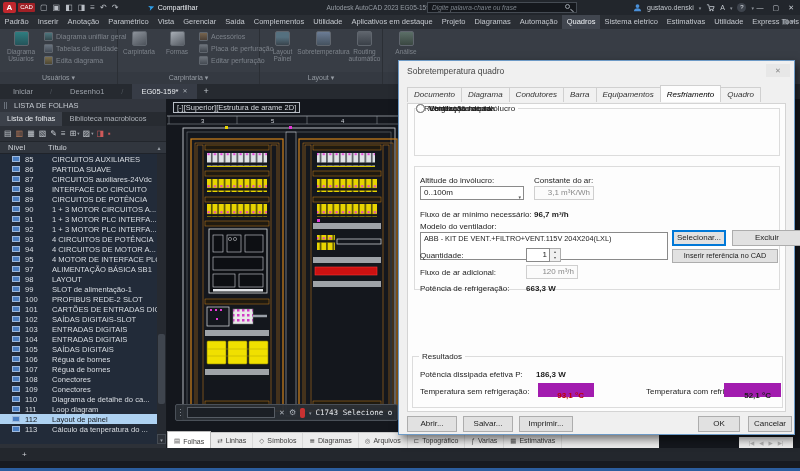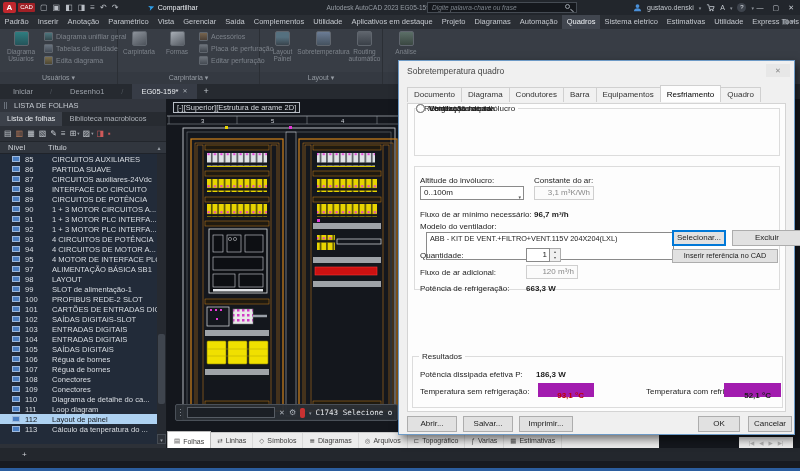--- a/index.html
+++ b/index.html
@@ -124,41 +124,41 @@
   .ltab.active{background:#3c424b;color:#e8ebf0;}
   .ltab-plus{padding:0 8px;line-height:13px;color:#d2d6db;font-size:8px;}
   .statusbar{position:absolute;left:0;top:461px;width:800px;height:10px;background:#171a20;}
   .statusbar::after{content:'';position:absolute;left:0;bottom:0;width:800px;height:3px;background:#2b5d9e;}
   
   .dialog{position:absolute;left:398px;top:60px;width:397px;height:375px;background:#f0f0f0;
           border:1px solid #6d9ac6;box-shadow:3px 4px 9px rgba(0,0,0,.55);font-size:8px;color:#1c1c1c;z-index:10;}
   .dlg-title{position:absolute;left:0;top:0;right:0;height:20px;line-height:20px;padding-left:8px;color:#444;font-size:8.5px;}
   .dlg-close{position:absolute;right:4px;top:3px;width:24px;height:13px;background:#e7e7e7;color:#888;
              font-size:7px;text-align:center;line-height:13px;}
-  .dlg-tabs{position:absolute;left:8px;top:24px;display:flex;align-items:flex-end;}
+  .dlg-tabs{position:absolute;left:8px;top:24px;display:flex;align-items:flex-end;font-style:italic;}
   .dgtab{padding:2px 6px 3px;border:1px solid #d0d0d0;border-bottom:none;background:#f1f1f1;color:#333;margin-right:-1px;font-size:8px;}
   .dgtab.active{background:#fdfdfd;padding-top:4px;position:relative;z-index:2;color:#000;}
   .page{position:absolute;left:8px;top:42px;width:379px;height:309px;background:#fdfdfd;border:1px solid #d4d4d4;}
   .fs{position:absolute;border:1px solid #dcdcdc;}
   .fs-legend{position:absolute;left:6px;top:-5px;background:#fdfdfd;padding:0 3px;font-size:8px;color:#1c1c1c;}
   .fs1{left:6px;top:4px;width:366px;height:48px;}
   .fs2{left:6px;top:62px;width:366px;height:124px;}
   .fs3{left:4px;top:252px;width:371px;height:52px;text-align:right;}
   .radio-row{position:absolute;left:8px;display:flex;align-items:center;gap:4px;}
   .radio{width:9px;height:9px;border:1px solid #7a7a7a;border-radius:50%;background:#fff;position:relative;flex:none;}
   .radio .dot{display:none;position:absolute;left:2px;top:2px;width:4px;height:4px;border-radius:50%;background:#1a1a1a;}
   .radio-row.active .radio .dot{display:block;}
   .plbl{position:absolute;white-space:nowrap;}
   .pval{position:absolute;white-space:nowrap;font-weight:bold;}
   .dd{position:absolute;height:14px;border:1px solid #8a8a8a;background:#fff;line-height:12px;padding:0 3px;}
   .dd .chev{position:absolute;right:2px;top:4px;font-size:5px;color:#555;}
   .dis-field{position:absolute;height:14px;border:1px solid #cfcfcf;background:#fbfbfb;color:#8a8a8a;
              text-align:right;line-height:12px;padding:0 3px;}
   .txt-field{position:absolute;height:28px;border:1px solid #8a8a8a;background:#fff;line-height:11px;
-             padding:0 3px;font-size:7.3px;white-space:nowrap;overflow:hidden;margin-left:6px;}
+             padding:0 3px;font-size:7.3px;white-space:nowrap;overflow:hidden;}
   .btn{position:absolute;height:16px;background:#e1e1e1;border:1px solid #adadad;text-align:center;
        line-height:14px;font-size:8px;color:#1c1c1c;}
   .btn.default{border:1px solid var(--accent,#0078d7);box-shadow:inset 0 0 0 1px var(--accent,#0078d7);}
   .spin{position:absolute;display:flex;height:14px;}
   .spin-val{width:24px;border:1px solid #8a8a8a;background:#fff;text-align:right;line-height:12px;padding-right:2px;}
   .spin-btns{width:11px;display:flex;flex-direction:column;border:1px solid #adadad;border-left:none;}
   .spin-btns span{flex:1;font-size:4px;line-height:6px;text-align:center;color:#555;background:#f0f0f0;}
   .res-field{position:absolute;height:14px;border:7px solid #a21caf;background:#fff;text-align:right;
              line-height:12px;padding:0 3px;font-weight:bold;}
   .res-field.alert{color:var(--alert,#c00000);}

